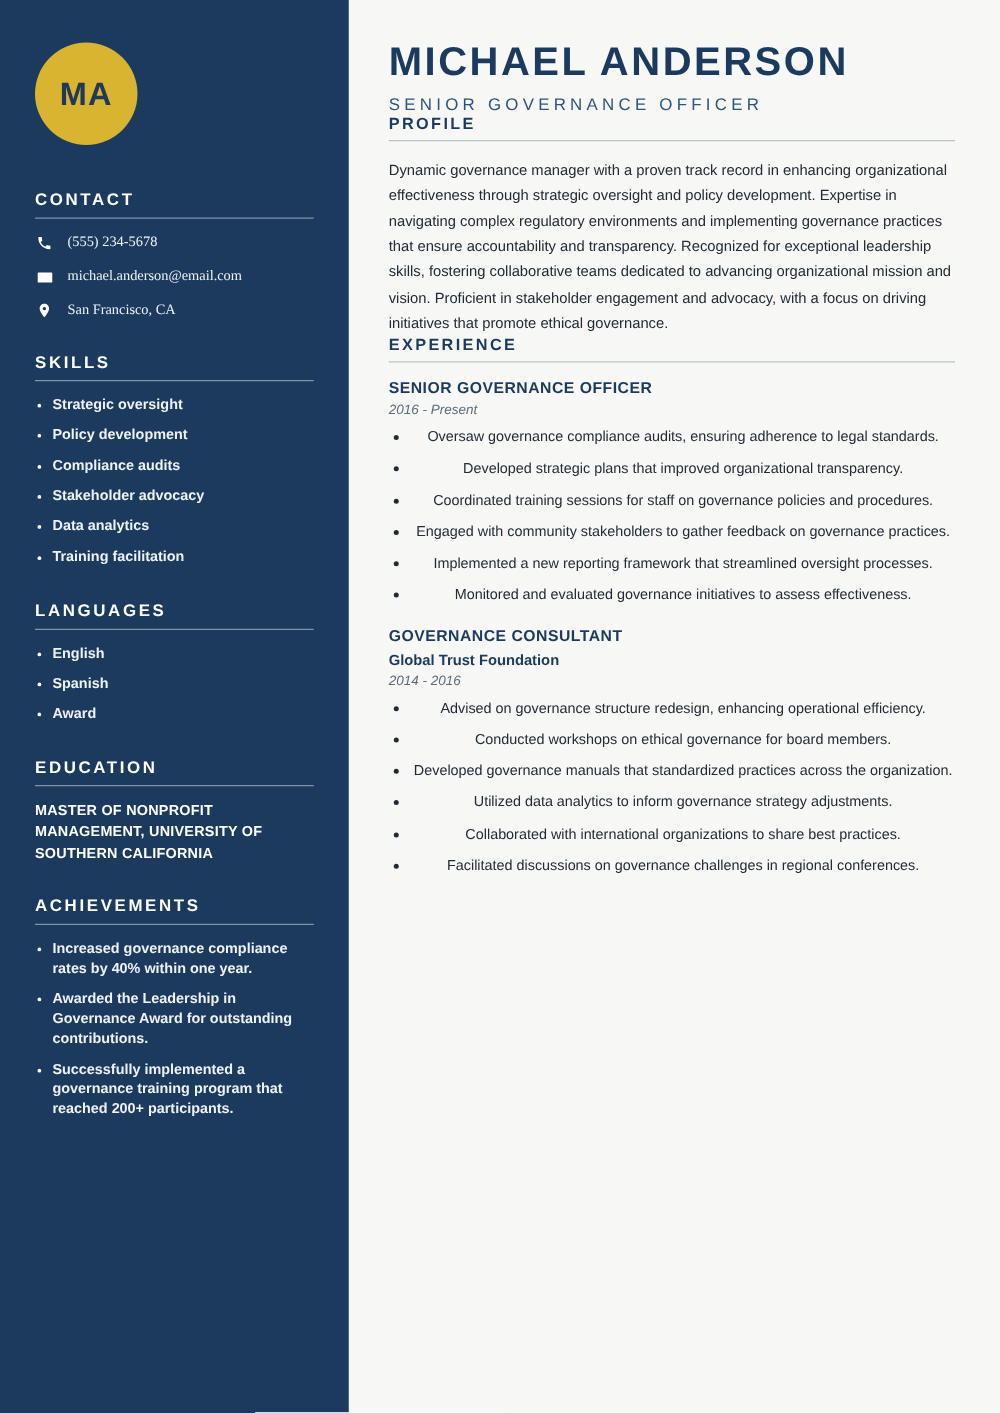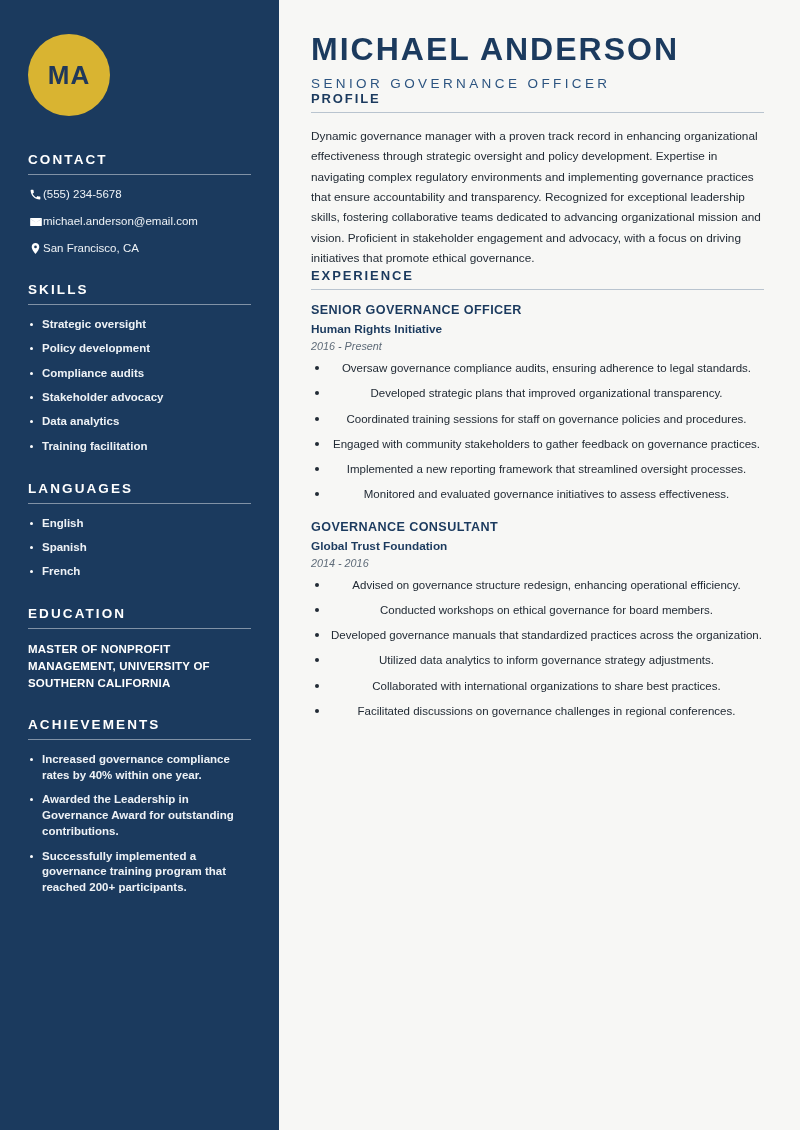--- a/index.html
+++ b/index.html
@@ -64,24 +64,26 @@
   }
   .side-rule {
     height: 1px;
     background: rgba(255,255,255,0.45);
     margin-bottom: 12px;
   }
 
   .contact-row {
     display: flex;
     align-items: center;
+    gap: 11px;
     margin-bottom: 12px;
     font-size: 11.5px;
     color: #eef2f6;
     line-height: 1.3;
+    font-family: Liberation Serif, serif;
   }
   .contact-row .ic {
     width: 15px;
     height: 15px;
     flex: 0 0 15px;
     display: flex;
     align-items: center;
     justify-content: center;
   }
   .contact-row svg { display: block; }
@@ -250,21 +252,21 @@
         <li>Training facilitation</li>
       </ul>
     </section>
 
     <section class="side-section">
       <div class="side-title">LANGUAGES</div>
       <div class="side-rule"></div>
       <ul class="bullets">
         <li>English</li>
         <li>Spanish</li>
-        <li>French</li>
+        <li>Award</li>
       </ul>
     </section>
 
     <section class="side-section">
       <div class="side-title">EDUCATION</div>
       <div class="side-rule"></div>
       <div class="edu-item">MASTER OF NONPROFIT MANAGEMENT, UNIVERSITY OF SOUTHERN CALIFORNIA</div>
     </section>
 
     <section class="side-section">
@@ -289,21 +291,20 @@
       <div class="main-rule"></div>
       <p class="profile-text">Dynamic governance manager with a proven track record in enhancing organizational effectiveness through strategic oversight and policy development. Expertise in navigating complex regulatory environments and implementing governance practices that ensure accountability and transparency. Recognized for exceptional leadership skills, fostering collaborative teams dedicated to advancing organizational mission and vision. Proficient in stakeholder engagement and advocacy, with a focus on driving initiatives that promote ethical governance.</p>
     </section>
 
     <section class="main-section">
       <div class="main-title">EXPERIENCE</div>
       <div class="main-rule"></div>
 
       <div class="job">
         <div class="job-title">SENIOR GOVERNANCE OFFICER</div>
-        <div class="job-company">Human Rights Initiative</div>
         <div class="job-dates">2016 - Present</div>
       </div>
       <ul class="job-bullets">
         <li>Oversaw governance compliance audits, ensuring adherence to legal standards.</li>
         <li>Developed strategic plans that improved organizational transparency.</li>
         <li>Coordinated training sessions for staff on governance policies and procedures.</li>
         <li>Engaged with community stakeholders to gather feedback on governance practices.</li>
         <li>Implemented a new reporting framework that streamlined oversight processes.</li>
         <li>Monitored and evaluated governance initiatives to assess effectiveness.</li>
       </ul>

